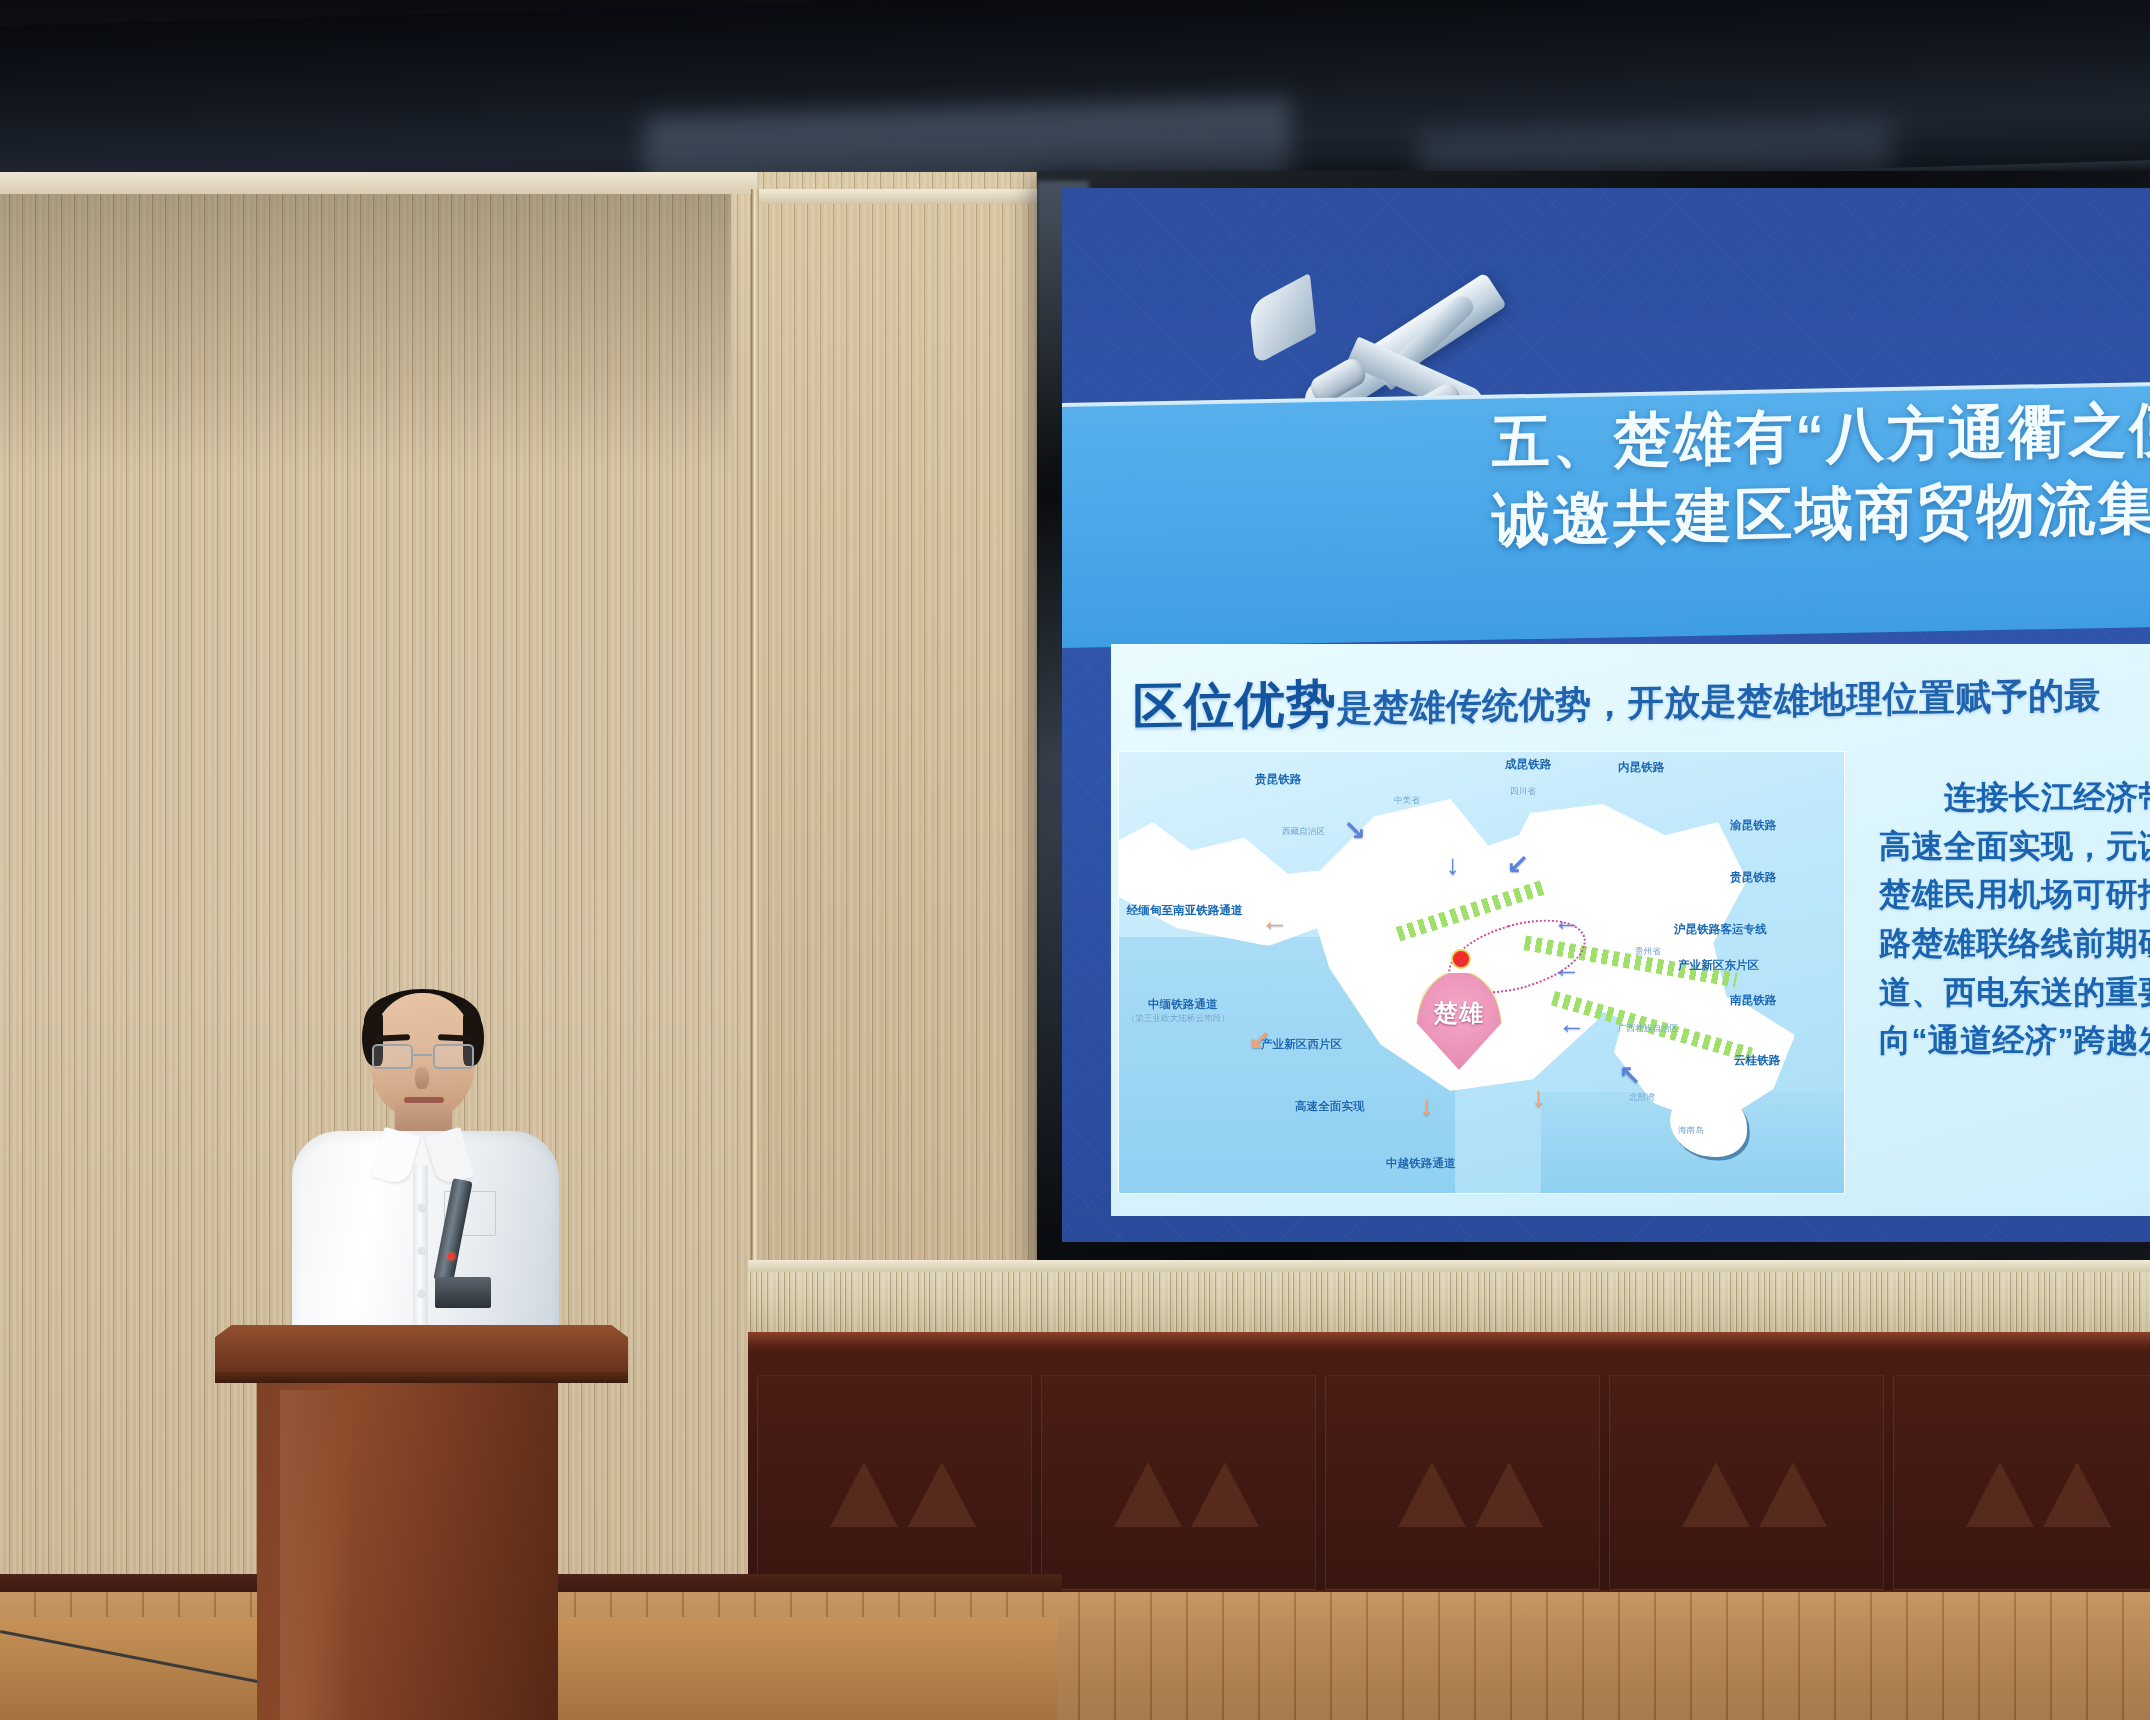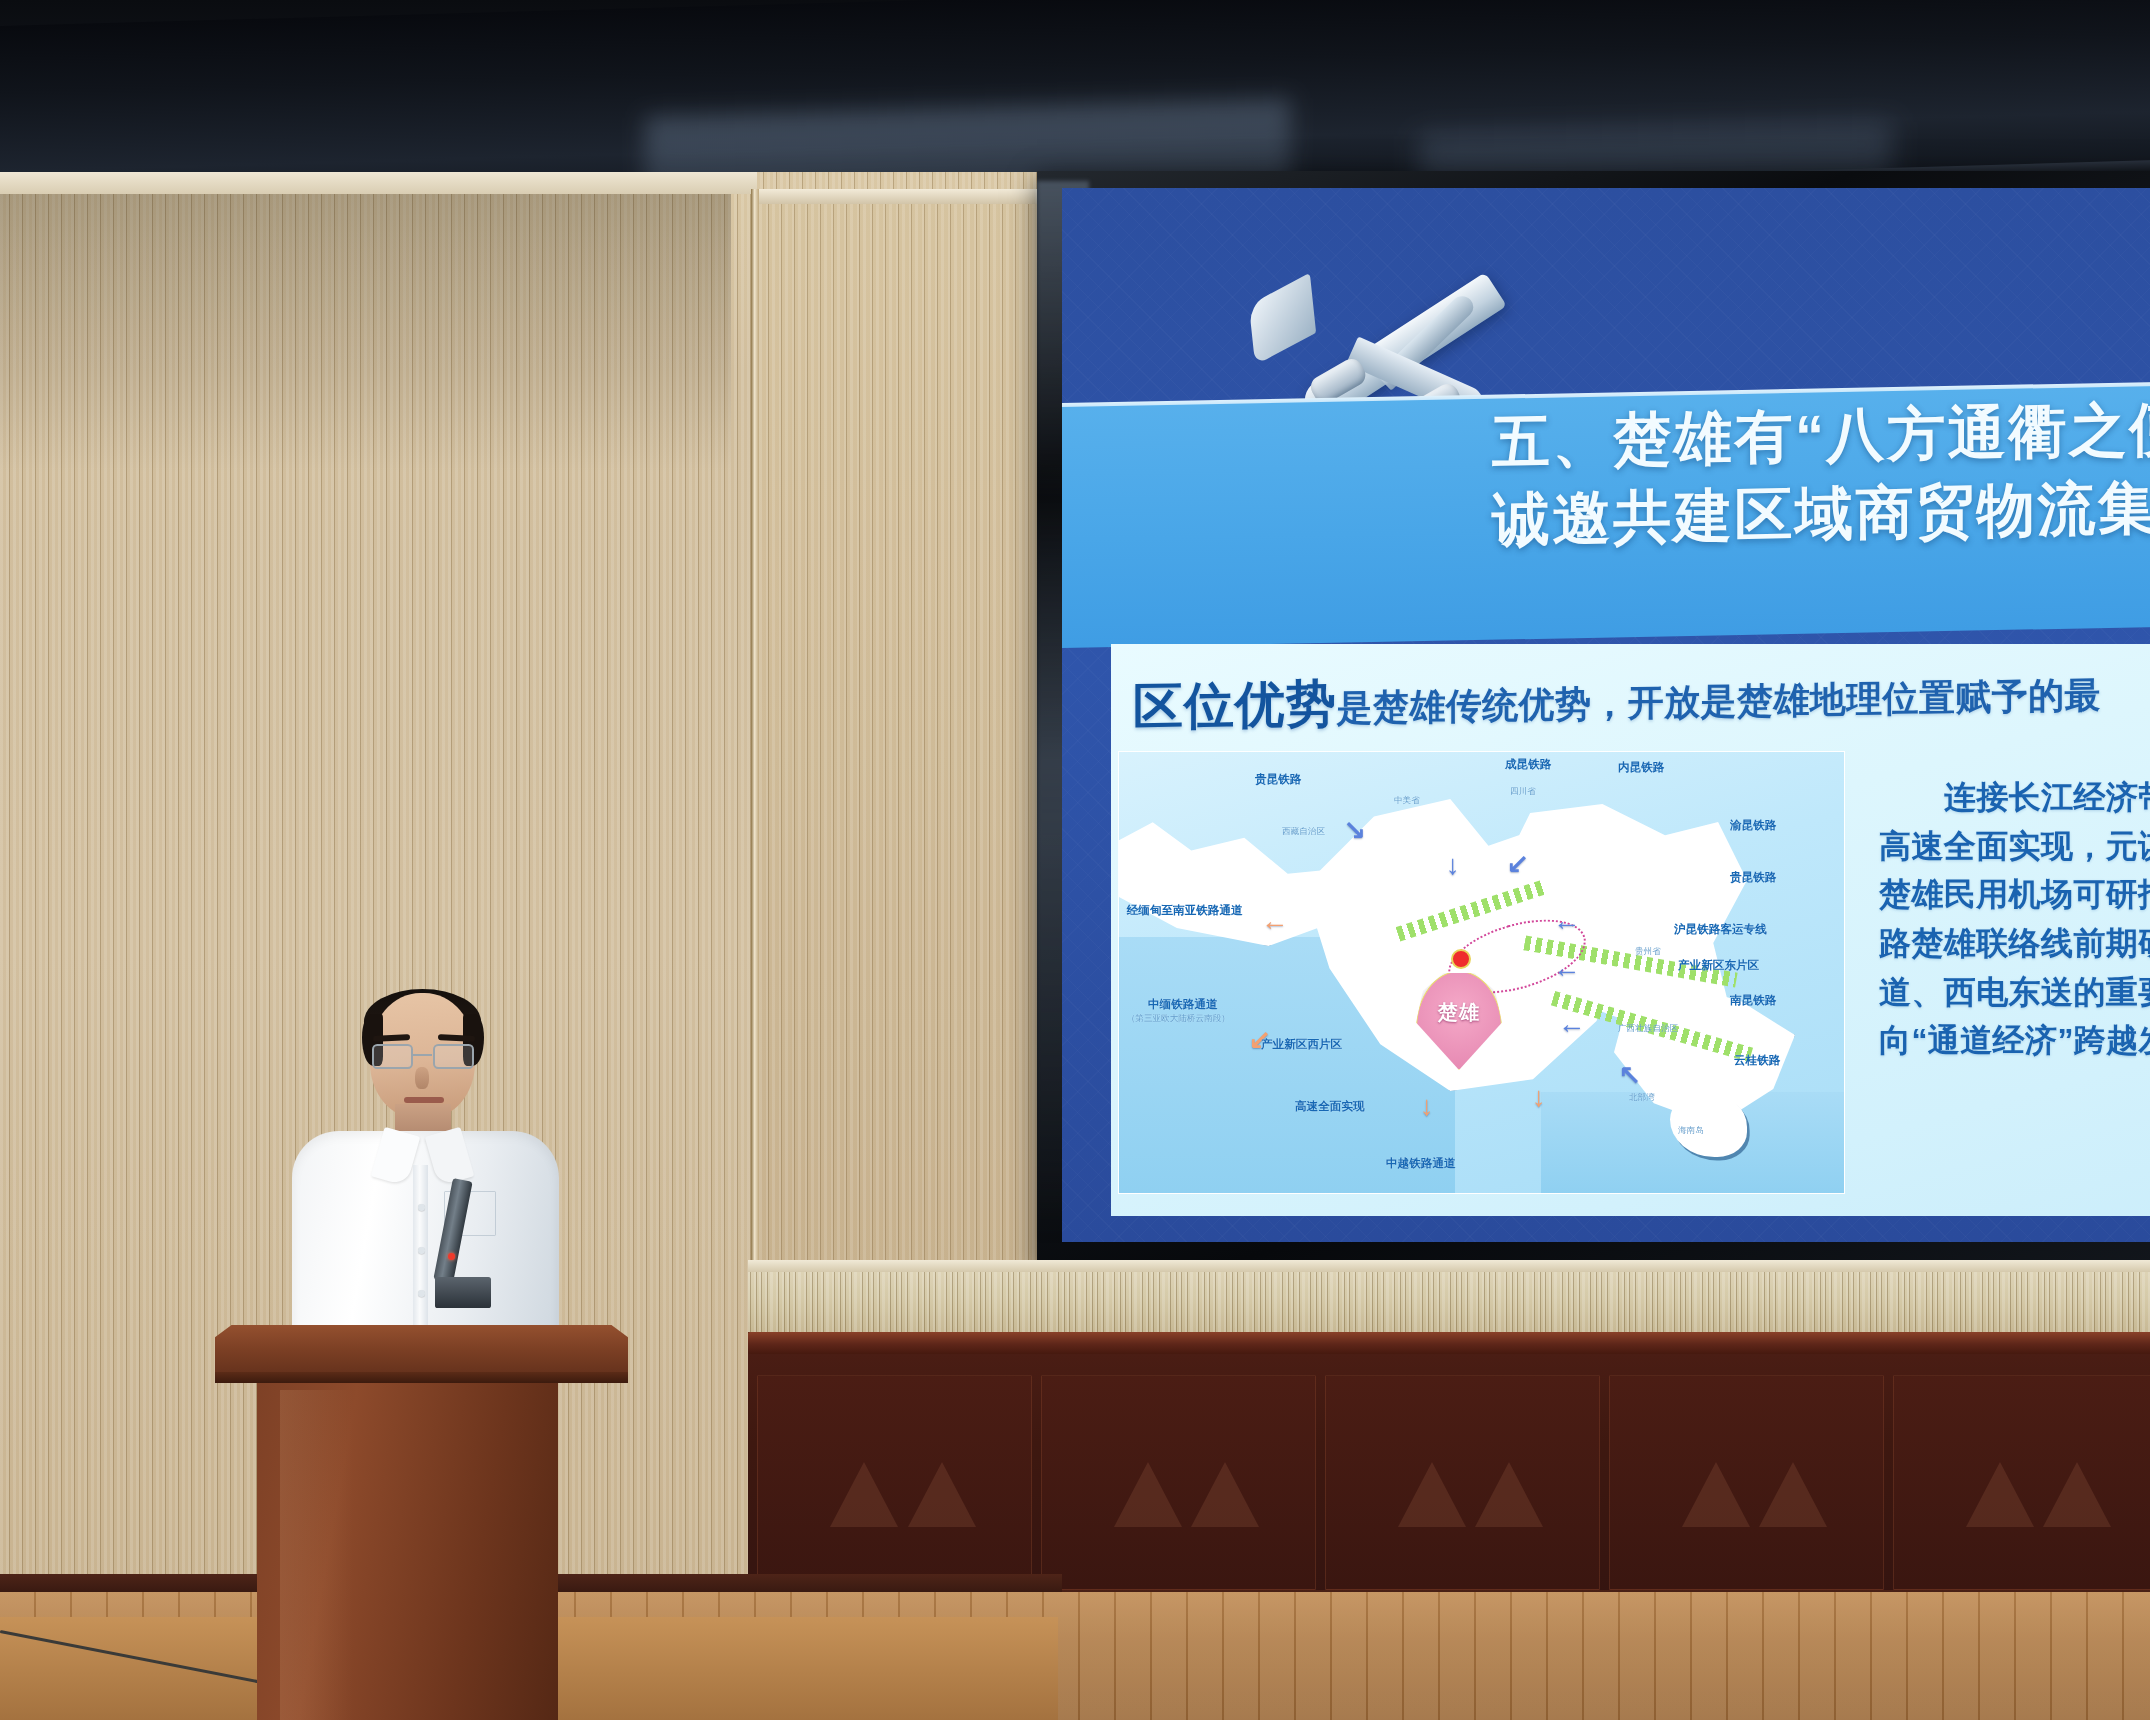--- a/index.html
+++ b/index.html
@@ -156,21 +156,21 @@
   .map-sea { position:absolute; background:linear-gradient(180deg,#a9dcf6,#8fd0f1); }
   .ar { position:absolute; font-size:27.5px; line-height:1; color:#5b82dd;
     text-shadow:0 1.3px 1.7px rgba(10,40,100,.35); font-weight:bold; }
   .ar.orange { color:#f4a070; }
   .chuxiong { position:absolute; left:297px; top:219px; width:86px; height:99px;
     background:radial-gradient(circle at 50% 40%,#f5a9c8,#e383ae);
     border:1.7px solid #e9dc6a; border-radius:50% 50% 50% 50%/58% 58% 42% 42%;
     clip-path:polygon(50% 100%,0% 52%,8% 20%,32% 2%,68% 2%,92% 20%,100% 52%);
     display:flex; align-items:center; justify-content:center;
     box-shadow:0 3.4px 7.7px rgba(60,10,50,.35); }
-  .chuxiong span { color:#ffffff; font-size:20px; font-weight:bold; letter-spacing:1.3px;
+  .chuxiong span { color:#ffffff; font-size:24px; font-weight:bold; letter-spacing:1.3px;
     text-shadow:0 1.3px 2.2px rgba(120,20,80,.6); margin-bottom:16px; }
   .cluster { position:absolute; left:327px; top:172px; width:142px; height:65px;
     border:2.2px dotted #d2479a; border-radius:50%; transform:rotate(-16deg); }
   .dot-red { position:absolute; left:332px; top:197px; width:20px; height:20px; border-radius:50%;
     background:#ef2d2d; border:2.6px solid #e8d35a; }
   .hatch { position:absolute; height:14.6px;
     background:repeating-linear-gradient(90deg,#9fe06a 0 6px,transparent 6px 11.2px); }
 
   
   .bodytext { position:absolute; left:817px; top:585px; width:697px;

